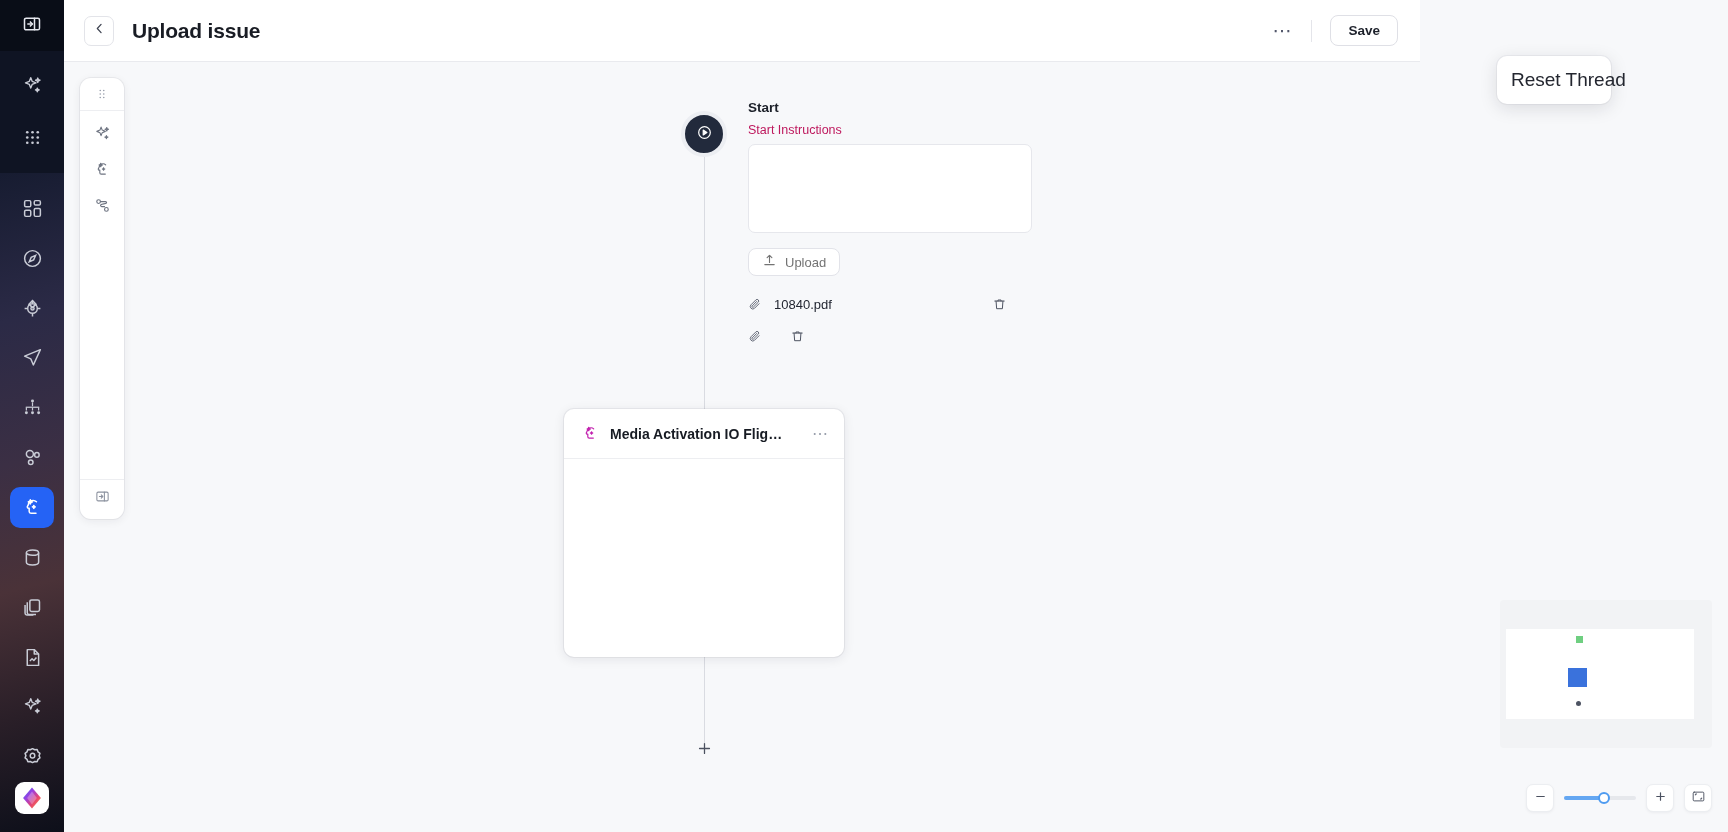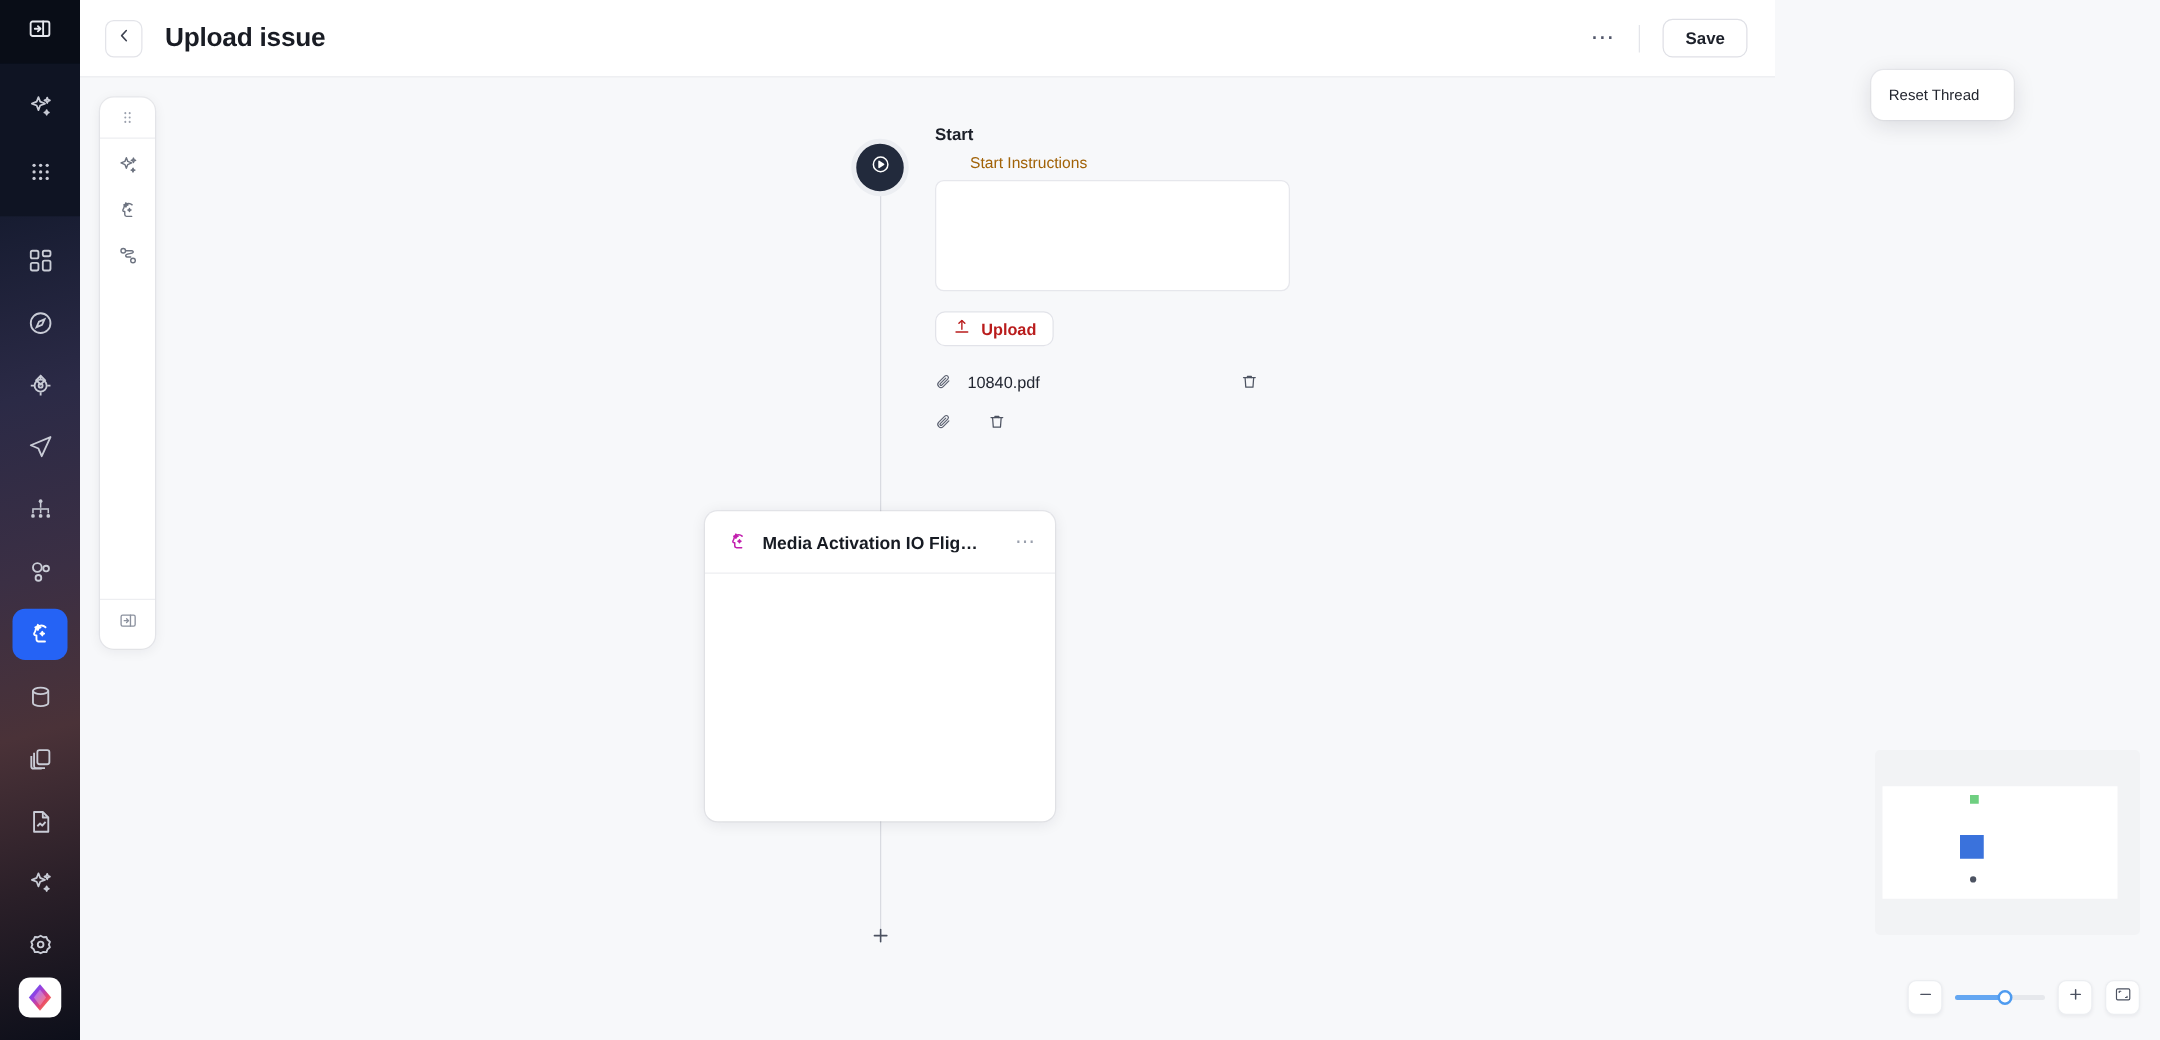--- a/index.html
+++ b/index.html
@@ -92,21 +92,21 @@
     position: absolute; left: 1497px; top: 56px;
     width: 114px;
     background: #ffffff;
     border-radius: 10px;
     box-shadow: 0 4px 18px rgba(20,24,40,0.13), 0 0 0 1px rgba(20,24,40,0.045);
     padding: 7px 0;
     z-index: 40;
   }
   #reset-menu .menu-item {
     padding: 6px 14px;
-    font-size: 12px; color: #23262f; cursor: pointer;
+    font-size: 19px; color: #23262f; cursor: pointer;
     white-space: nowrap;
   }
 
   
   #canvas {
     position: absolute; left: 64px; top: 62px;
     width: 1664px; height: 770px;
     background: #f7f8fa;
     overflow: hidden;
   }
@@ -154,40 +154,40 @@
     position: absolute; left: 617px; top: 49px;
     width: 46px; height: 46px; border-radius: 50%;
     background: #222a3c;
     border: 4px solid #eceef2;
     display: flex; align-items: center; justify-content: center;
     color: #ffffff; cursor: pointer;
   }
 
   #start-body { position: absolute; left: 684px; top: 38px; width: 640px; }
   #start-title { font-size: 13.5px; font-weight: 700; color: #1c2029; }
-  #start-sub { font-size: 12.5px; color: #a16207; margin-top: 8px; margin-left: 28px; }
+  #start-sub { font-size: 12.5px; color: #be185d; margin-top: 8px; }
   #start-instructions {
     margin-top: 7px;
     width: 284px; height: 89px;
     background: #ffffff;
     border: 1px solid #e6e7ec;
     border-radius: 7px;
     resize: none; outline: none;
     font-family: "Liberation Sans", sans-serif;
     font-size: 12.5px; color: #1c2029;
     padding: 8px 10px;
   }
   #upload-btn {
     margin-top: 11px;
     height: 28px; padding: 0 13px;
     background: #ffffff;
     border: 1px solid #e2e3e9; border-radius: 8px;
     display: inline-flex; align-items: center; gap: 8px;
     cursor: pointer;
-    font-size: 13px; font-weight: 700; color: #b91c1c;
+    font-size: 13px; font-weight: 400; color: #737373;
     font-family: "Liberation Sans", sans-serif;
   }
   #file-list { margin-top: 12px; }
   .file-row {
     display: flex; align-items: center;
     height: 32px;
     font-size: 13px; color: #232732;
   }
   .file-clip { color: #5b6170; display: flex; align-items: center; margin-right: 12px; }
   .file-name { white-space: nowrap; }

